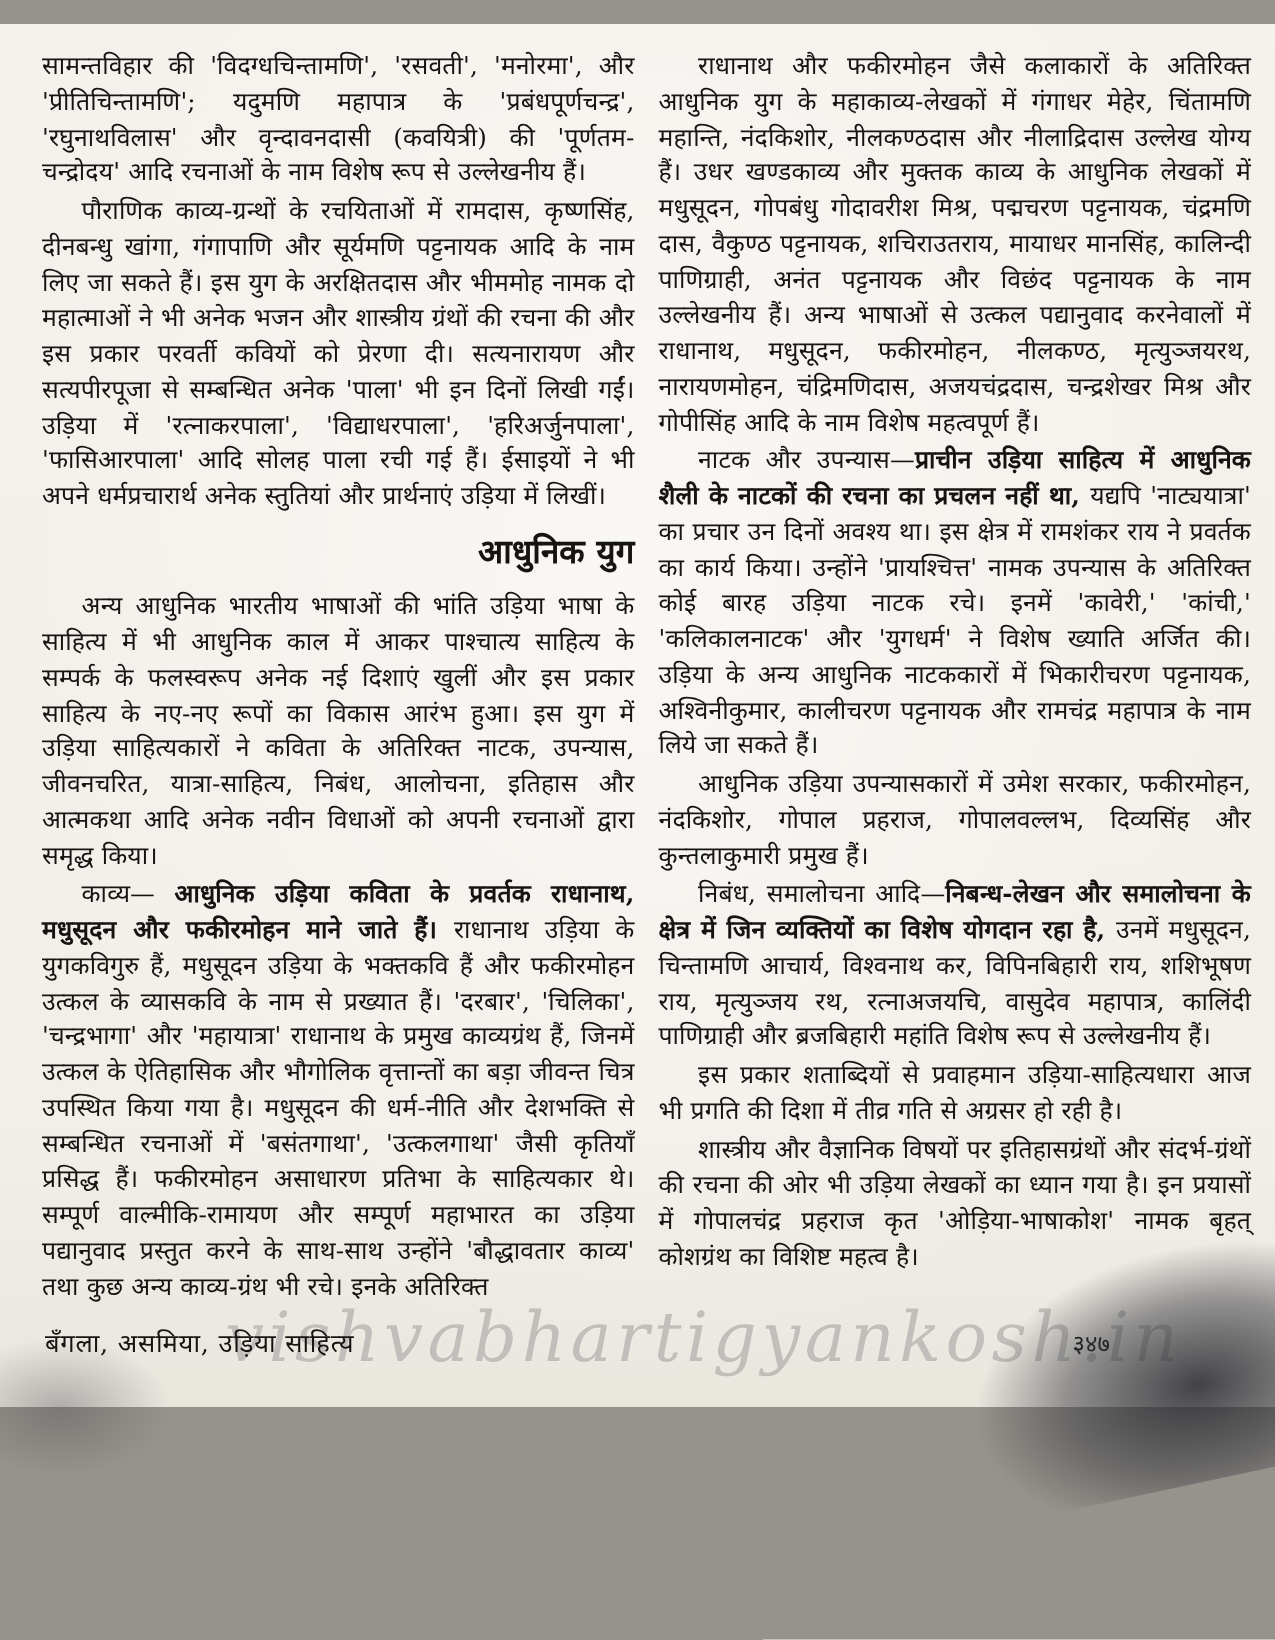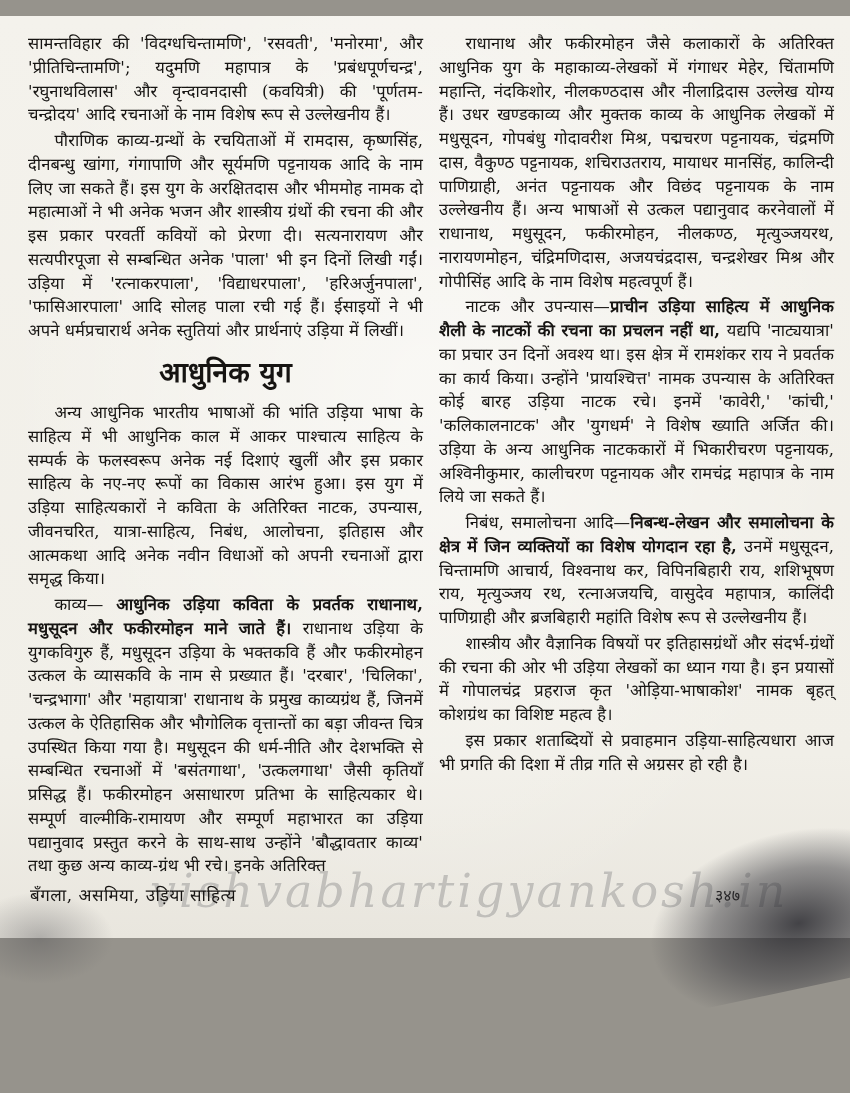--- a/index.html
+++ b/index.html
@@ -24,21 +24,21 @@
   .col{
     width:395px;
     font-size:16.5px;line-height:1.44;text-align:justify;
     letter-spacing:.1px;
   }
   .col p{margin:0 0 2px 0;}
   .col p.ind{text-indent:1.6em;}
   .col p.cont{text-indent:0;}
   .bold{font-weight:bold;}
   .heading{
-    text-align:center;font-size:28px;font-weight:600;
+    text-align:right;font-size:22px;font-weight:600;
     margin:10px 0 8px 0;text-indent:0 !important;
   }
   .footer-line{
     position:absolute;left:30px;right:40px;bottom:32px;
     display:flex;justify-content:space-between;align-items:baseline;
     font-size:17px;
   }
   .footer-title{letter-spacing:.5px;}
   .page-number{margin-right:70px;font-size:16px;}
   .watermark{
@@ -72,23 +72,24 @@
 
       <div class="heading">आधुनिक युग</div>
 
       <p class="ind"><span></span><span class="bold"></span><span>अन्य आधुनिक भारतीय भाषाओं की भांति उड़िया भाषा के साहित्य में भी आधुनिक काल में आकर पाश्चात्य साहित्य के सम्पर्क के फलस्वरूप अनेक नई दिशाएं खुलीं और इस प्रकार साहित्य के नए-नए रूपों का विकास आरंभ हुआ। इस युग में उड़िया साहित्यकारों ने कविता के अतिरिक्त नाटक, उपन्यास, जीवनचरित, यात्रा-साहित्य, निबंध, आलोचना, इतिहास और आत्मकथा आदि अनेक नवीन विधाओं को अपनी रचनाओं द्वारा समृद्ध किया।</span></p>
       <p class="ind"><span>काव्य— </span><span class="bold">आधुनिक उड़िया कविता के प्रवर्तक राधानाथ, मधुसूदन और फकीरमोहन माने जाते हैं। </span><span>राधानाथ उड़िया के युगकविगुरु हैं, मधुसूदन उड़िया के भक्तकवि हैं और फकीरमोहन उत्कल के व्यासकवि के नाम से प्रख्यात हैं। 'दरबार', 'चिलिका', 'चन्द्रभागा' और 'महायात्रा' राधानाथ के प्रमुख काव्यग्रंथ हैं, जिनमें उत्कल के ऐतिहासिक और भौगोलिक वृत्तान्तों का बड़ा जीवन्त चित्र उपस्थित किया गया है। मधुसूदन की धर्म-नीति और देशभक्ति से सम्बन्धित रचनाओं में 'बसंतगाथा', 'उत्कलगाथा' जैसी कृतियाँ प्रसिद्ध हैं। फकीरमोहन असाधारण प्रतिभा के साहित्यकार थे। सम्पूर्ण वाल्मीकि-रामायण और सम्पूर्ण महाभारत का उड़िया पद्यानुवाद प्रस्तुत करने के साथ-साथ उन्होंने 'बौद्धावतार काव्य' तथा कुछ अन्य काव्य-ग्रंथ भी रचे। इनके अतिरिक्त</span></p>
     </div>
 
     <div class="col">
       <p class="ind"><span></span><span class="bold"></span><span>राधानाथ और फकीरमोहन जैसे कलाकारों के अतिरिक्त आधुनिक युग के महाकाव्य-लेखकों में गंगाधर मेहेर, चिंतामणि महान्ति, नंदकिशोर, नीलकण्ठदास और नीलाद्रिदास उल्लेख योग्य हैं। उधर खण्डकाव्य और मुक्तक काव्य के आधुनिक लेखकों में मधुसूदन, गोपबंधु गोदावरीश मिश्र, पद्मचरण पट्टनायक, चंद्रमणि दास, वैकुण्ठ पट्टनायक, शचिराउतराय, मायाधर मानसिंह, कालिन्दी पाणिग्राही, अनंत पट्टनायक और विछंद पट्टनायक के नाम उल्लेखनीय हैं। अन्य भाषाओं से उत्कल पद्यानुवाद करनेवालों में राधानाथ, मधुसूदन, फकीरमोहन, नीलकण्ठ, मृत्युञ्जयरथ, नारायणमोहन, चंद्रिमणिदास, अजयचंद्रदास, चन्द्रशेखर मिश्र और गोपीसिंह आदि के नाम विशेष महत्वपूर्ण हैं।</span></p>
       <p class="ind"><span>नाटक और उपन्यास—</span><span class="bold">प्राचीन उड़िया साहित्य में आधुनिक शैली के नाटकों की रचना का प्रचलन नहीं था, </span><span>यद्यपि 'नाट्ययात्रा' का प्रचार उन दिनों अवश्य था। इस क्षेत्र में रामशंकर राय ने प्रवर्तक का कार्य किया। उन्होंने 'प्रायश्चित्त' नामक उपन्यास के अतिरिक्त कोई बारह उड़िया नाटक रचे। इनमें 'कावेरी,' 'कांची,' 'कलिकालनाटक' और 'युगधर्म' ने विशेष ख्याति अर्जित की। उड़िया के अन्य आधुनिक नाटककारों में भिकारीचरण पट्टनायक, अश्विनीकुमार, कालीचरण पट्टनायक और रामचंद्र महापात्र के नाम लिये जा सकते हैं।</span></p>
+      <p class="ind"><span></span><span class="bold"></span><span>आधुनिक उड़िया उपन्यासकारों में उमेश सरकार, फकीरमोहन, नंदकिशोर, गोपाल प्रहराज, गोपालवल्लभ, दिव्यसिंह और कुन्तलाकुमारी प्रमुख हैं।</span></p>
       <p class="ind"><span>निबंध, समालोचना आदि—</span><span class="bold">निबन्ध-लेखन और समालोचना के क्षेत्र में जिन व्यक्तियों का विशेष योगदान रहा है, </span><span>उनमें मधुसूदन, चिन्तामणि आचार्य, विश्वनाथ कर, विपिनबिहारी राय, शशिभूषण राय, मृत्युञ्जय रथ, रत्नाअजयचि, वासुदेव महापात्र, कालिंदी पाणिग्राही और ब्रजबिहारी महांति विशेष रूप से उल्लेखनीय हैं।</span></p>
+      <p class="ind"><span></span><span class="bold"></span><span>इस प्रकार शताब्दियों से प्रवाहमान उड़िया-साहित्यधारा आज भी प्रगति की दिशा में तीव्र गति से अग्रसर हो रही है।</span></p>
       <p class="ind"><span></span><span class="bold"></span><span>शास्त्रीय और वैज्ञानिक विषयों पर इतिहासग्रंथों और संदर्भ-ग्रंथों की रचना की ओर भी उड़िया लेखकों का ध्यान गया है। इन प्रयासों में गोपालचंद्र प्रहराज कृत 'ओड़िया-भाषाकोश' नामक बृहत् कोशग्रंथ का विशिष्ट महत्व है।</span></p>
-      <p class="ind"><span></span><span class="bold"></span><span>इस प्रकार शताब्दियों से प्रवाहमान उड़िया-साहित्यधारा आज भी प्रगति की दिशा में तीव्र गति से अग्रसर हो रही है।</span></p>
     </div>
 
   </div>
 
   <div class="watermark">vishvabhartigyankosh.in</div>
 
   <div class="footer-line">
     <span class="footer-title">बँगला, असमिया, उड़िया साहित्य</span>
     <span class="page-number">३४७</span>
   </div>

